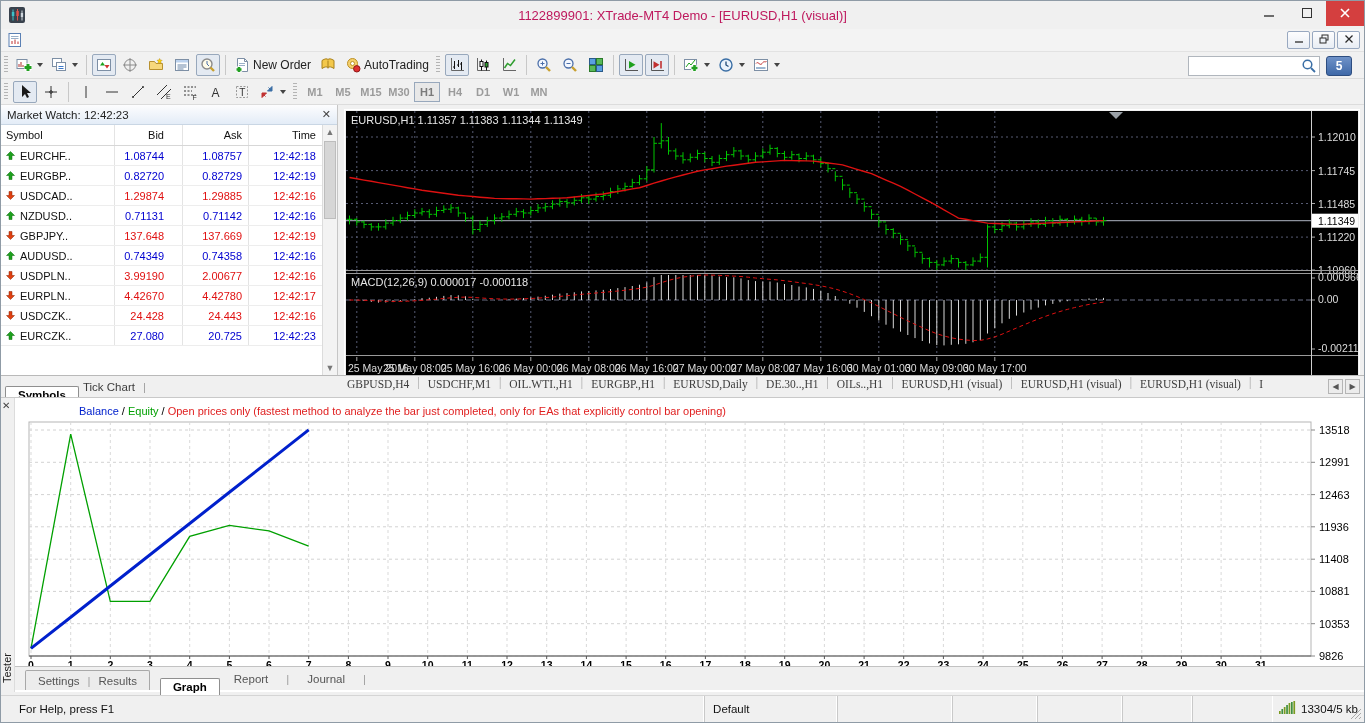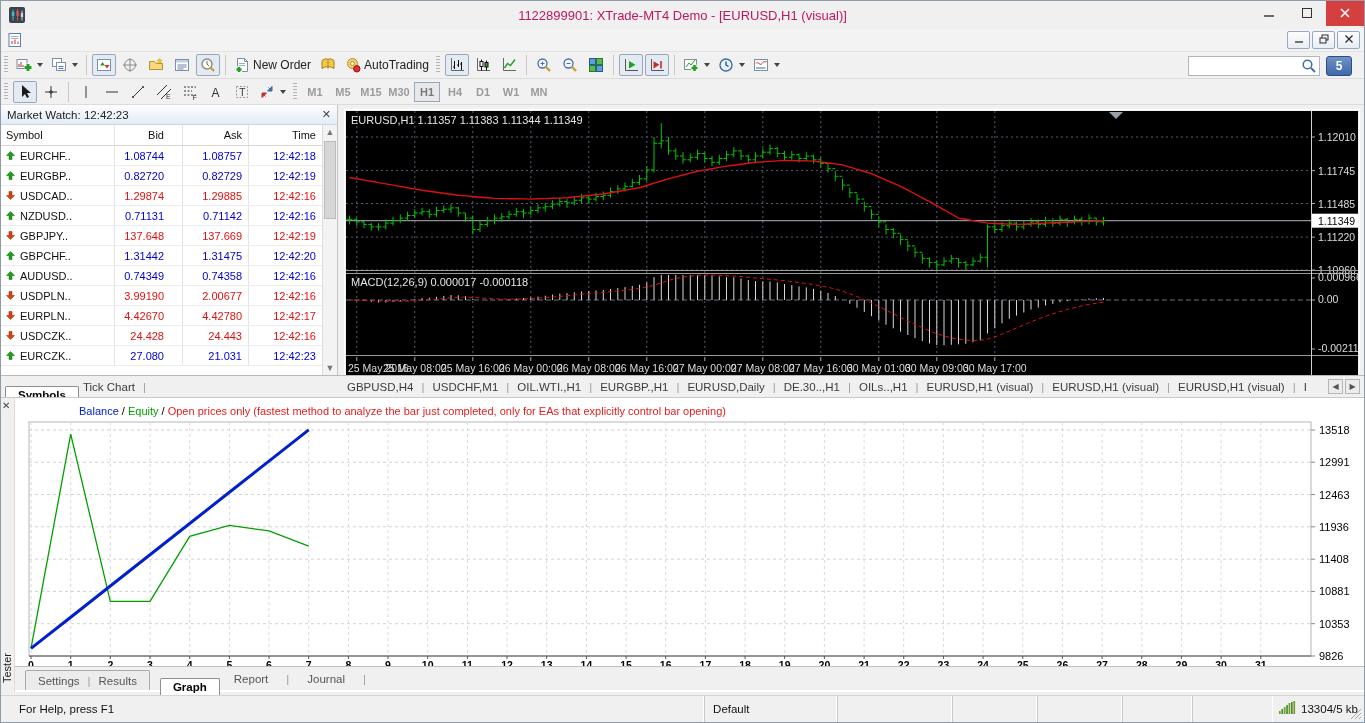--- a/index.html
+++ b/index.html
@@ -47,21 +47,21 @@
   .mw-row.down .c-bid,.mw-row.down .c-ask,.mw-row.down .c-time{color:#e01010;}
   .mw-scroll{position:absolute;right:0;top:20px;bottom:0;width:15px;background:#f3f3f3;border-left:1px solid #dcdcdc;font-size:9px;color:#777;}
   .mw-thumb{position:absolute;left:1px;right:1px;top:16px;height:78px;background:#d6d6d6;border:1px solid #bdbdbd;}
   .sb-arrow{position:absolute;left:0;right:0;text-align:center;}
   
   .tabs-band{position:absolute;left:0;top:374px;width:100%;height:22px;background:#f0f0f0;border-top:1px solid #b9b9b9;font-size:11.5px;color:#3c3c3c;}
   .tab-sep{color:#a0a0a0;margin:0 4px;}
   .tab-active{background:#fff;border:1px solid #8f8f8f;border-bottom:1px solid #fff;border-radius:2px 2px 0 0;padding:2px 12px;font-weight:bold;color:#000;margin-top:17px;}
   .tab-plain{padding:2px 4px;}
   .mw-tabs{position:absolute;left:4px;top:0;height:100%;display:flex;align-items:center;}
-  .chart-tabs{position:absolute;left:342px;right:40px;top:0;height:100%;display:flex;align-items:center;overflow:hidden;white-space:nowrap;}
+  .chart-tabs{position:absolute;left:342px;right:40px;top:0;height:100%;display:flex;overflow:hidden;white-space:nowrap;font-family:Liberation Serif, serif;}
   .tab-arrows{position:absolute;right:4px;top:3px;display:flex;gap:2px;}
   .tab-arrow{width:15px;height:15px;border:1px solid #b5b5b5;background:#ececec;display:flex;align-items:center;justify-content:center;font-size:8px;color:#555;}
   
   .chart-frame{position:absolute;left:337px;top:104px;width:1028px;height:271px;background:#f0f0f0;}
   .chart-frame .inner-hl{position:absolute;left:6px;top:4px;right:6px;bottom:0;border:1px solid #fff;border-bottom:none;}
   
   .tester{position:absolute;left:0;top:396px;width:100%;height:295px;background:#fff;border-top:1px solid #c9c9c9;}
   .tester-strip{position:absolute;left:0;top:0;width:14px;height:100%;background:#f0f0f0;border-right:1px solid #dcdcdc;}
   .tester-x{position:absolute;left:1px;top:2px;font-size:10px;color:#444;font-weight:bold;}
   .tester-label{position:absolute;left:-19px;bottom:28px;transform:rotate(-90deg);font-size:11px;color:#222;width:50px;}
@@ -512,31 +512,20 @@
             </div>
             <div class="c-bid">137.648</div>
             <div class="c-ask">137.669</div>
             <div class="c-time">12:42:19</div>
           </div>
           <div class="mw-row up">
             <div class="c-sym">
               <span><svg width="9" height="9" viewBox="0 0 9 9">
                   <path d="M4.5 0.5L8.5 4.5H6V8.5H3V4.5H0.5z" fill="#1da11d" stroke="#0b6b0b" stroke-width=".5"></path>
                 </svg></span>
-              <span>GBPCHF..</span>
-            </div>
-            <div class="c-bid">1.31442</div>
-            <div class="c-ask">1.31475</div>
-            <div class="c-time">12:42:20</div>
-          </div>
-          <div class="mw-row up">
-            <div class="c-sym">
-              <span><svg width="9" height="9" viewBox="0 0 9 9">
-                  <path d="M4.5 0.5L8.5 4.5H6V8.5H3V4.5H0.5z" fill="#1da11d" stroke="#0b6b0b" stroke-width=".5"></path>
-                </svg></span>
               <span>AUDUSD..</span>
             </div>
             <div class="c-bid">0.74349</div>
             <div class="c-ask">0.74358</div>
             <div class="c-time">12:42:16</div>
           </div>
           <div class="mw-row down">
             <div class="c-sym">
               <span><svg width="9" height="9" viewBox="0 0 9 9">
                   <path d="M4.5 8.5L0.5 4.5H3V0.5h3v4h2.5z" fill="#e04010" stroke="#8a2000" stroke-width=".5"></path>
@@ -570,21 +559,21 @@
             <div class="c-time">12:42:16</div>
           </div>
           <div class="mw-row up">
             <div class="c-sym">
               <span><svg width="9" height="9" viewBox="0 0 9 9">
                   <path d="M4.5 0.5L8.5 4.5H6V8.5H3V4.5H0.5z" fill="#1da11d" stroke="#0b6b0b" stroke-width=".5"></path>
                 </svg></span>
               <span>EURCZK..</span>
             </div>
             <div class="c-bid">27.080</div>
-            <div class="c-ask">21.031</div>
+            <div class="c-ask">20.725</div>
             <div class="c-time">12:42:23</div>
           </div>
         </div>
     </div>
     <div class="mw-scroll">
       <span class="sb-arrow" style="top:2px">▲</span>
       <div class="mw-thumb"></div>
       <span class="sb-arrow" style="bottom:2px">▼</span>
     </div>
   </div>

